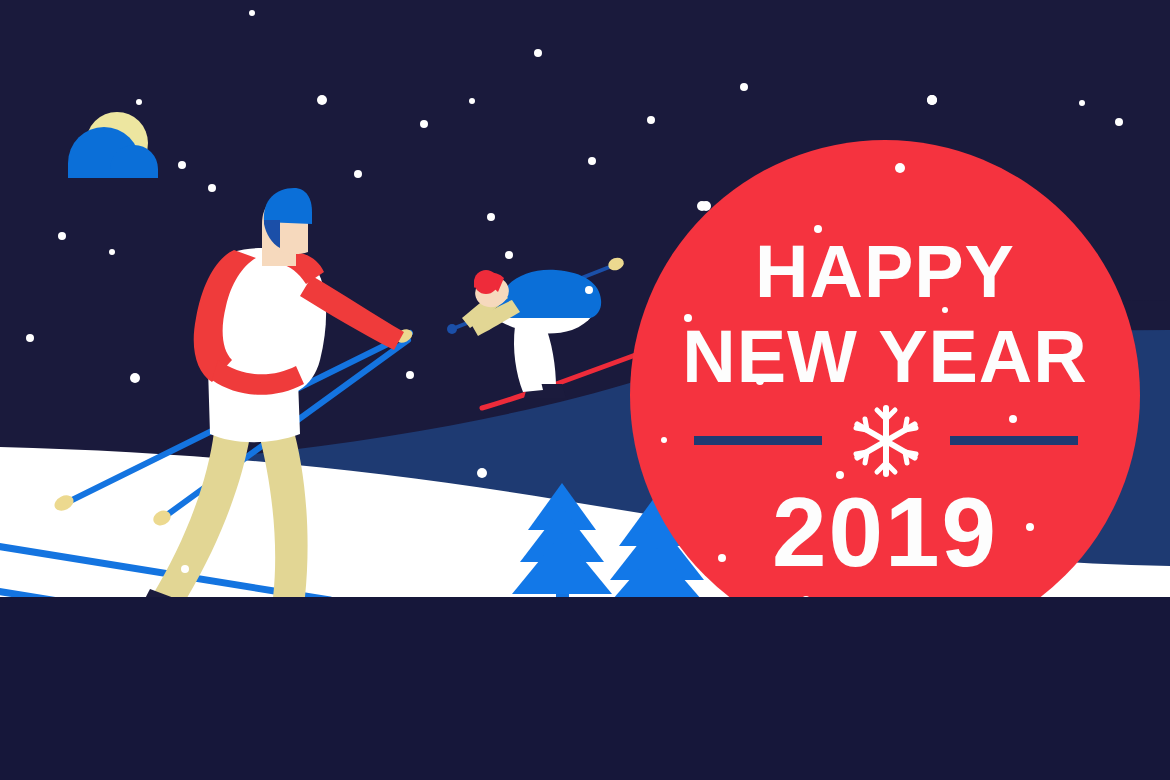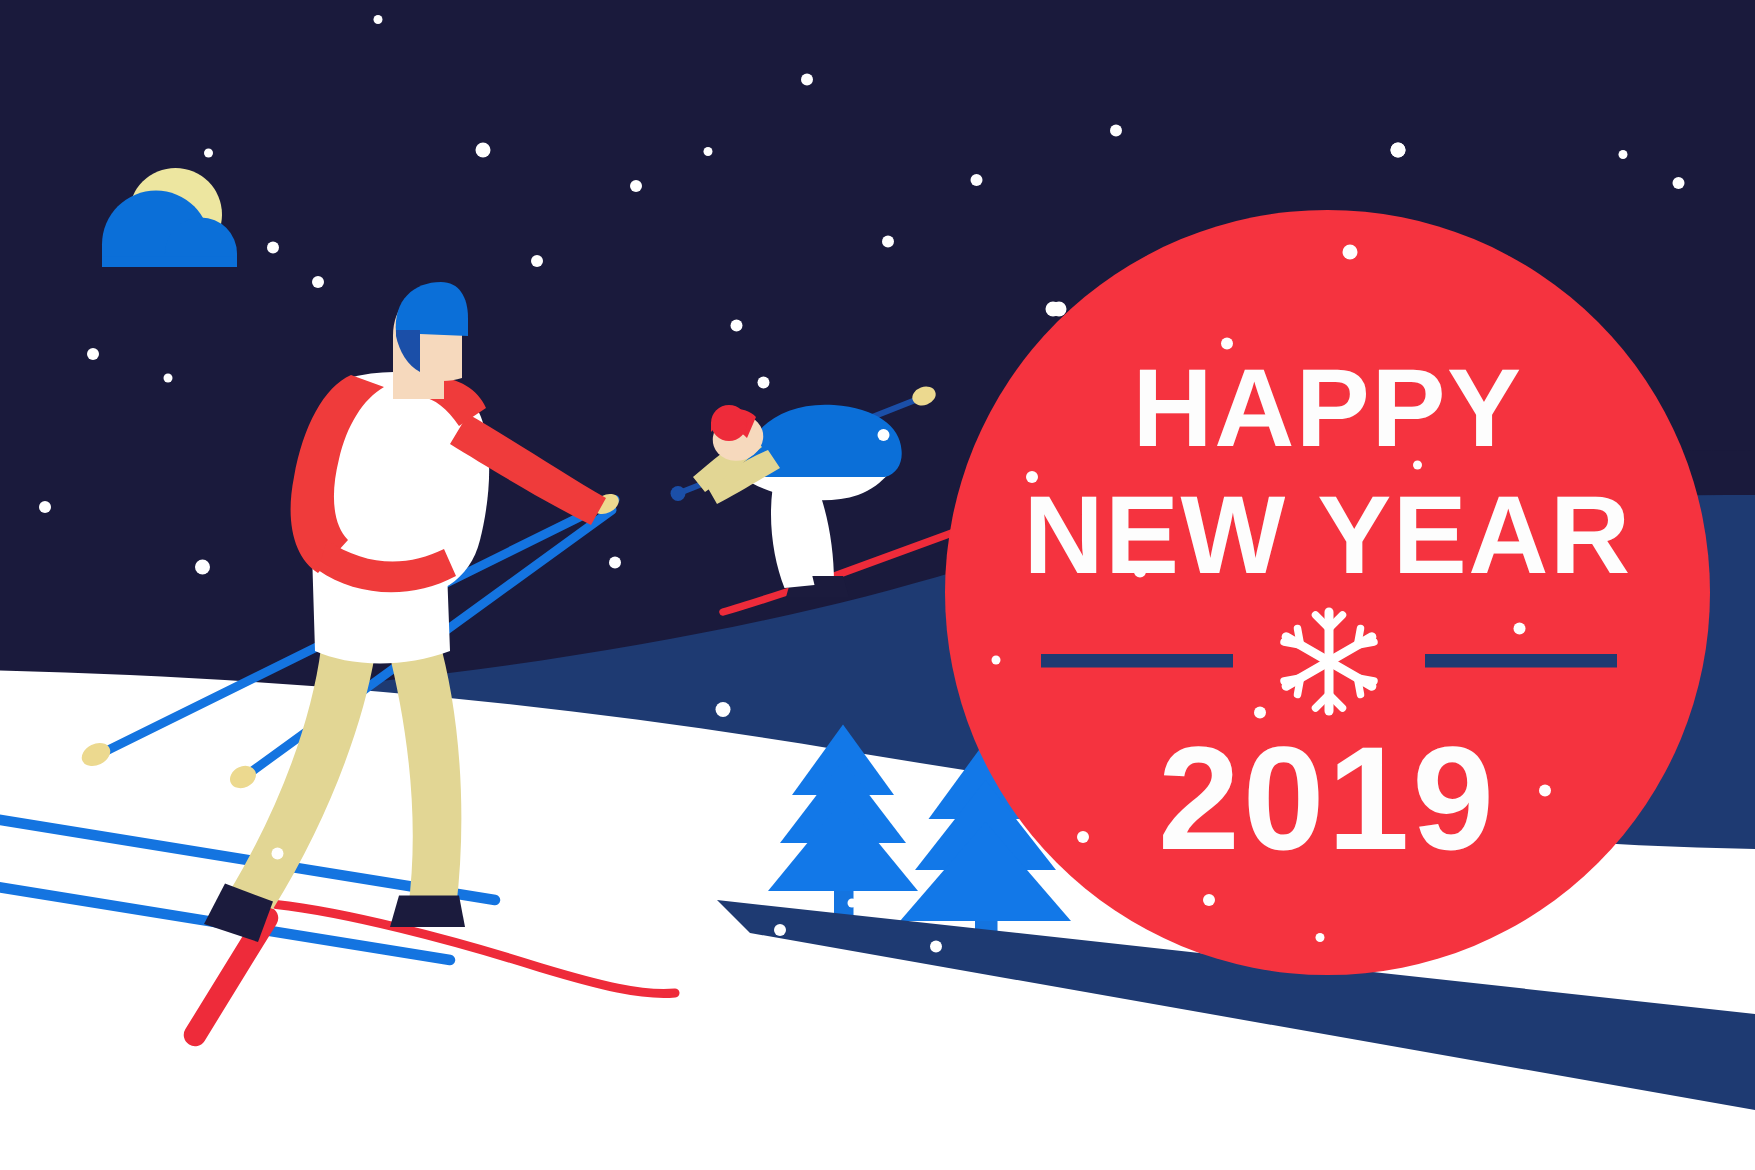--- a/index.html
+++ b/index.html
@@ -1,17 +1,17 @@
 <!DOCTYPE html>
 <html><head>
 <meta charset="utf-8">
 <style>
   html,body{margin:0;padding:0;background:#16173a;}
   body{font-family:"Liberation Sans",sans-serif;}
-  #stage{position:relative;width:1170px;height:780px;overflow:hidden;}
+  #stage{position:relative;width:1170px;height:597px;overflow:hidden;}
   #stage svg{display:block;width:1170px;height:780px;}
   .badge-text{font-family:"Liberation Sans",sans-serif;font-weight:700;fill:#fdfdfd;text-anchor:middle;letter-spacing:1px;}
   .t-happy{font-size:74px;}
   .t-newyear{font-size:74px;}
   .t-year{font-size:98px;letter-spacing:2px;}
 </style>
 </head>
 <body>
 
 <div id="stage">

